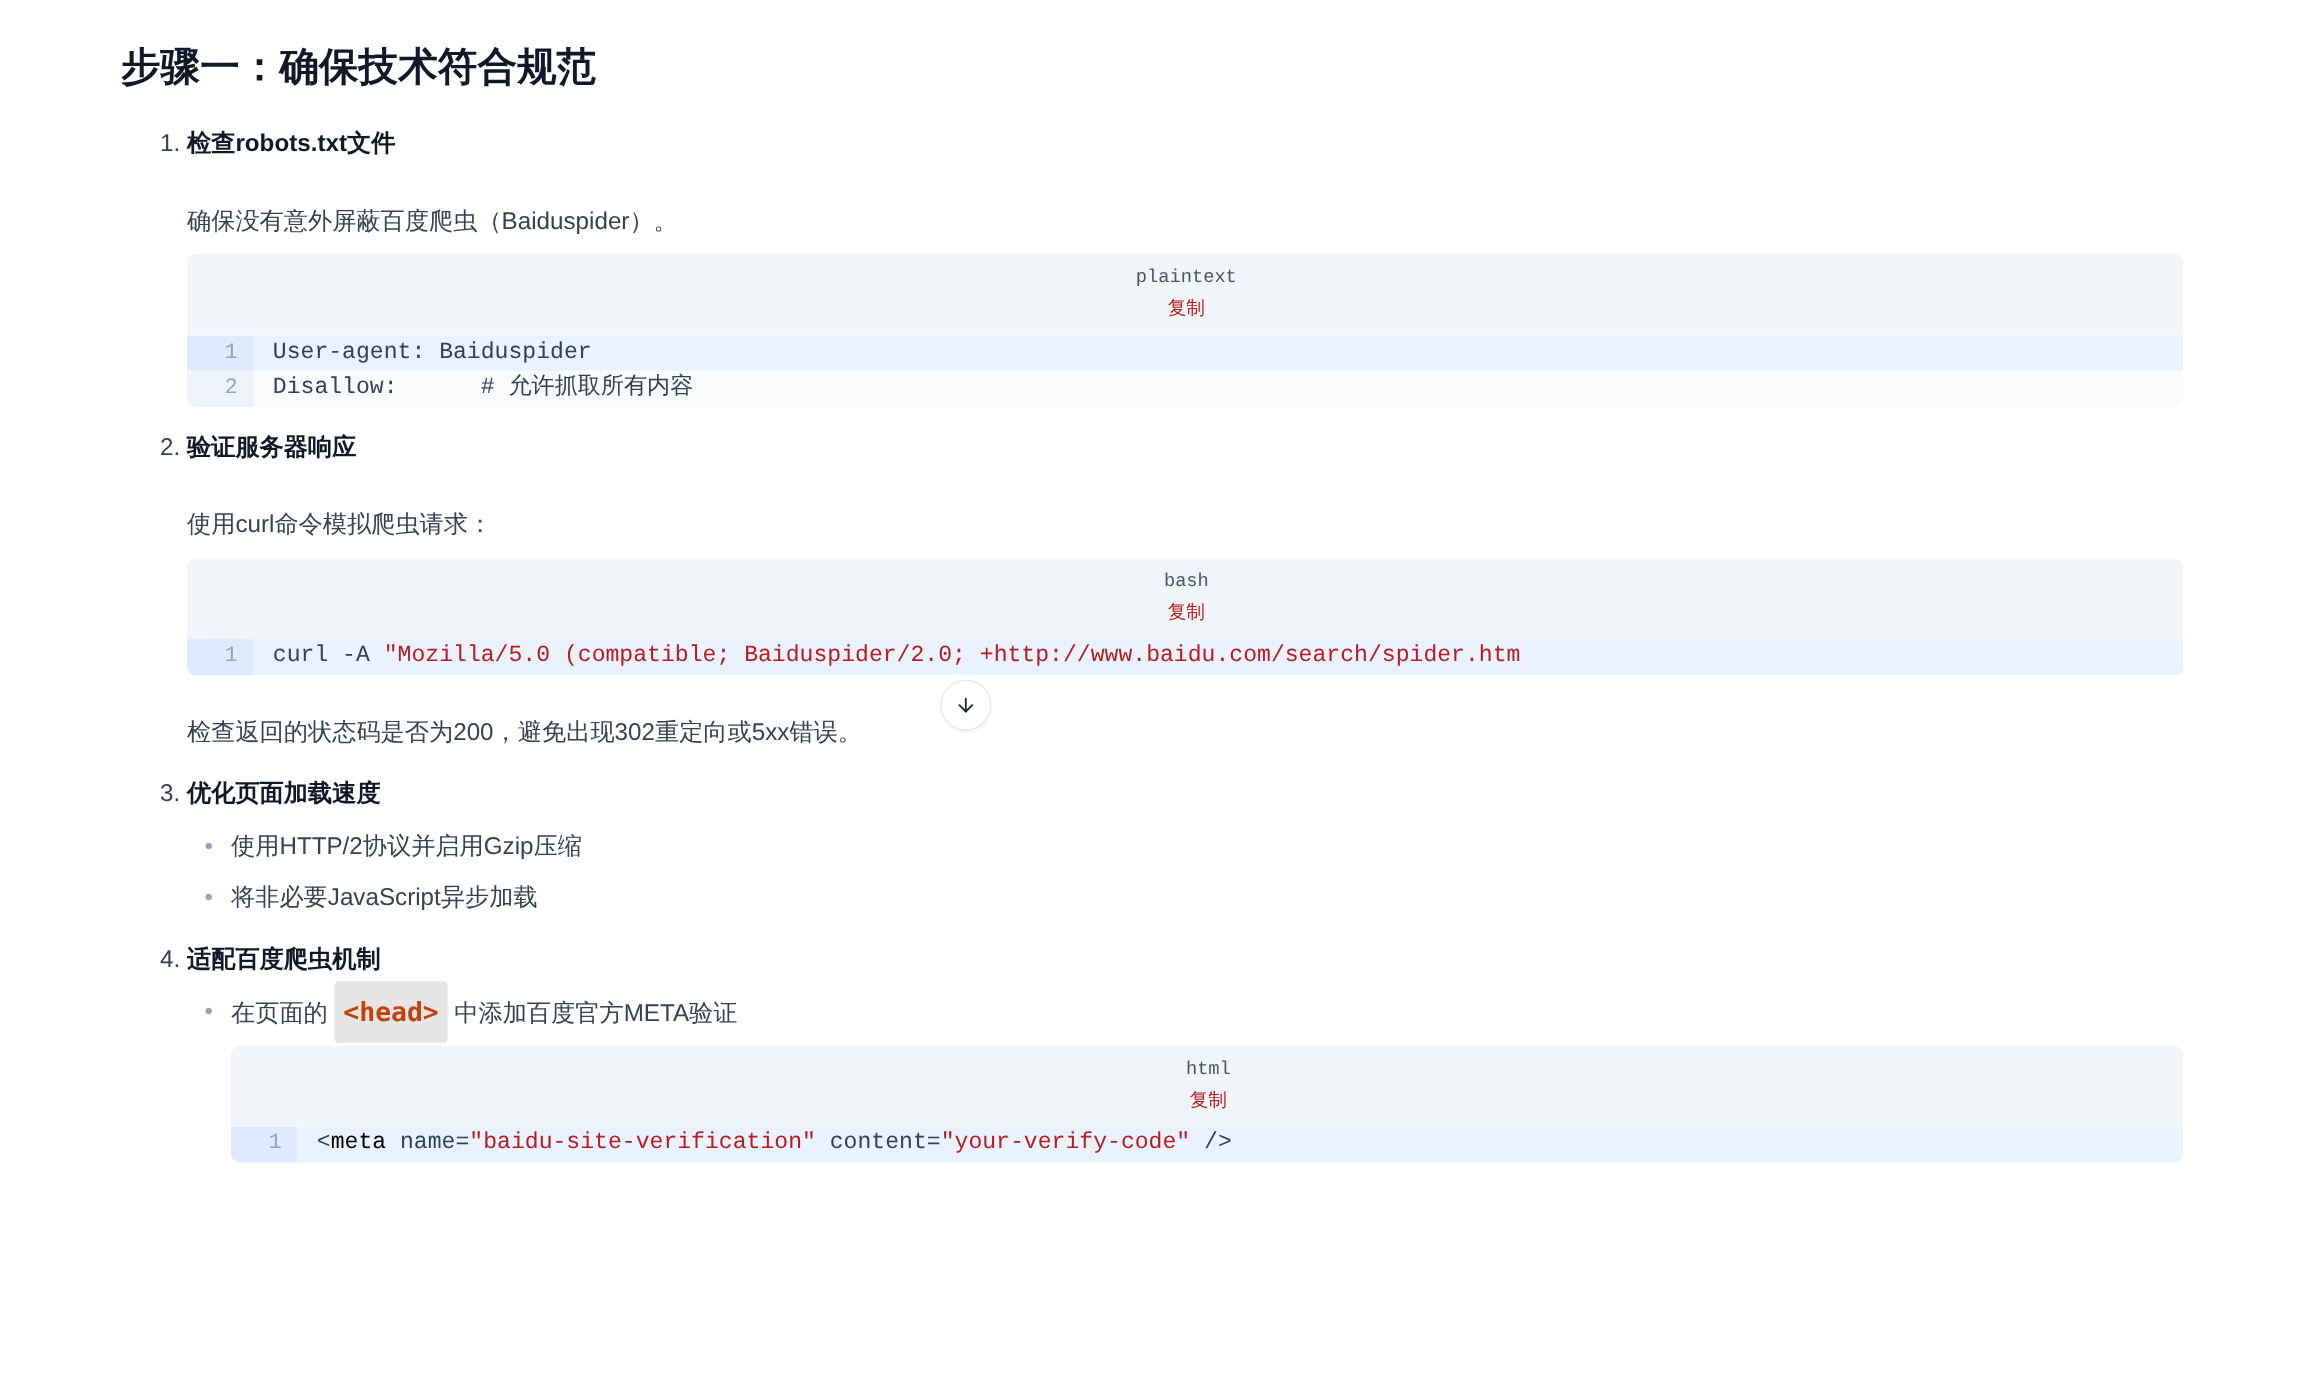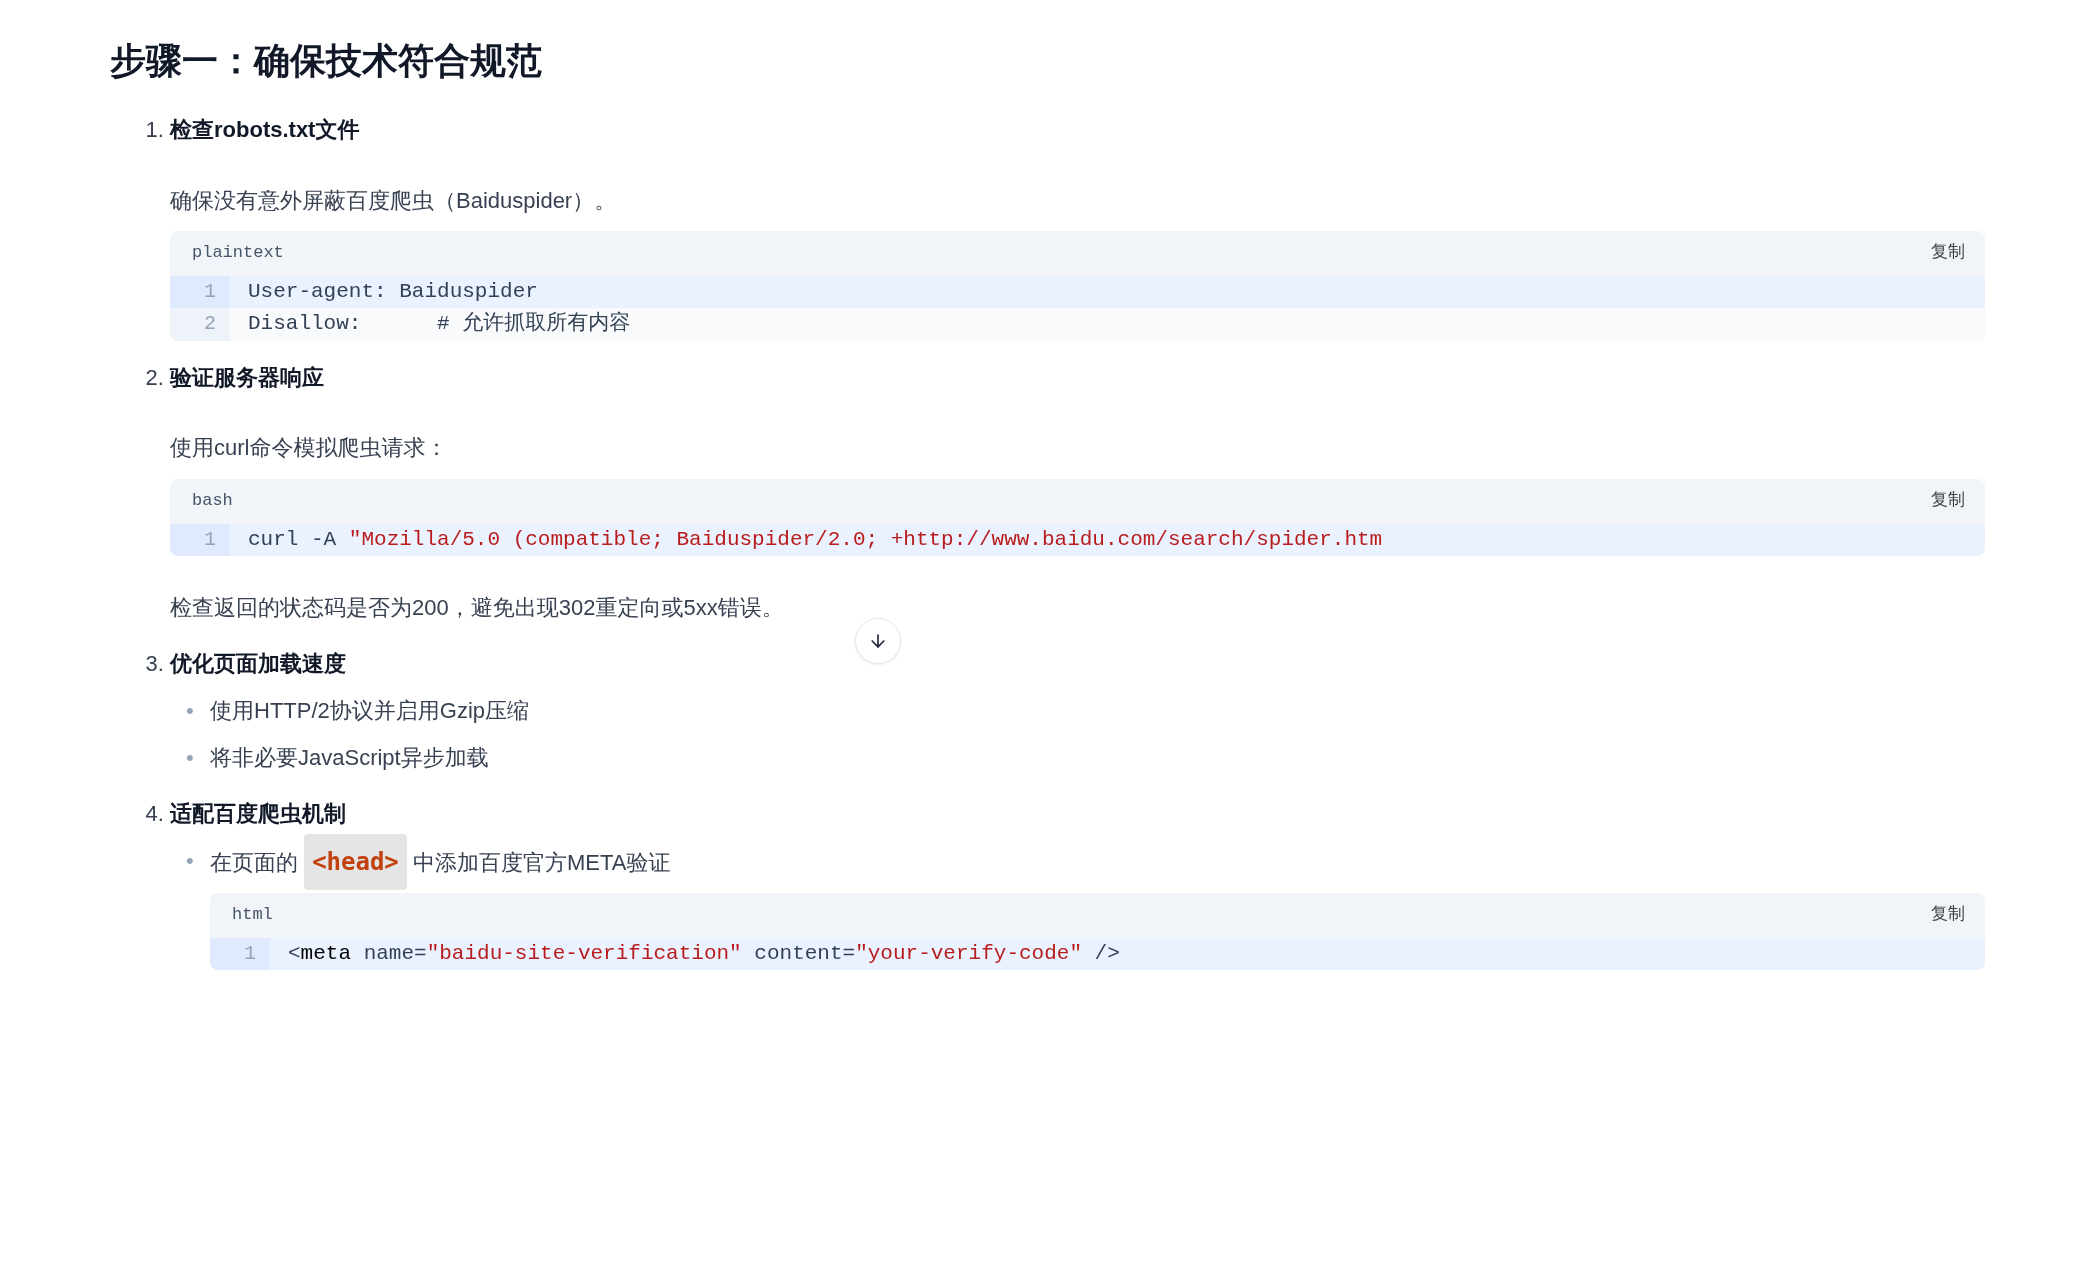--- a/index.html
+++ b/index.html
@@ -8,22 +8,22 @@
 h2.step{font-size:36px;font-weight:700;margin:0 0 20px 0;color:#111827;}
 ol.level1{margin:0;padding:0 0 0 60px;}
 ol.level1>li{margin:0 0 18px 0;font-size:22px;color:#1e293b;}
 ol.level1>li::marker{font-size:22px;color:#374151;font-weight:400;}
 ol.level1>li .item-title{font-weight:700;font-size:22px;color:#111827;display:block;margin-bottom:8px;}
 ol.level1>li .desc{font-size:22px;color:#374151;margin-bottom:12px;margin-top:33px;}
 ul.level2{list-style:none;margin:10px 0 0 0;padding:0 0 0 40px;}
 ul.level2>li{position:relative;margin:0 0 10px 0;font-size:22px;color:#374151;}
 ul.level2>li::before{content:"•";position:absolute;left:-24px;top:0;color:#94a3b8;font-size:22px;}
 .code-block{margin:10px 0 14px 0;border-radius:8px;overflow:hidden;font-family:ui-monospace,SFMono-Regular,Menlo,Consolas,"Liberation Mono",monospace;}
-.code-header{display:flex;justify-content:space-between;align-items:center;background:#f1f5f9;padding:8px 20px 8px 22px;font-size:17px;color:#475569;}
-.code-header .copy{font-size:17px;color:#404040;cursor:pointer;}
+.code-header{display:flex;justify-content:space-between;align-items:center;background:#f1f5f9;padding:8px 20px 8px 22px;font-size:17px;color:#475569;flex-direction:column;}
+.code-header .copy{font-size:17px;color:#b91c1c;cursor:pointer;}
 .code-body{background:#f8fafc;font-size:21px;line-height:1.55;overflow-x:hidden;}
 .code-line{display:flex;white-space:pre;}
 .gutter{flex:0 0 46px;text-align:right;padding-right:14px;color:#94a3b8;user-select:none;background:#eef3f9;font-size:20px;}
 .code-line.hl .gutter{background:#dfeafe;}
 .code-line.hl .code-text{background:#eaf2ff;}
 .code-text{flex:1;padding-left:18px;color:#334155;overflow:hidden;}
 .tok-str{color:#b91c1c;}
 .tok-tag{color:#000000;}
 .tok-attrval{color:#b91c1c;}
 .tok-punct{color:#334155;}

